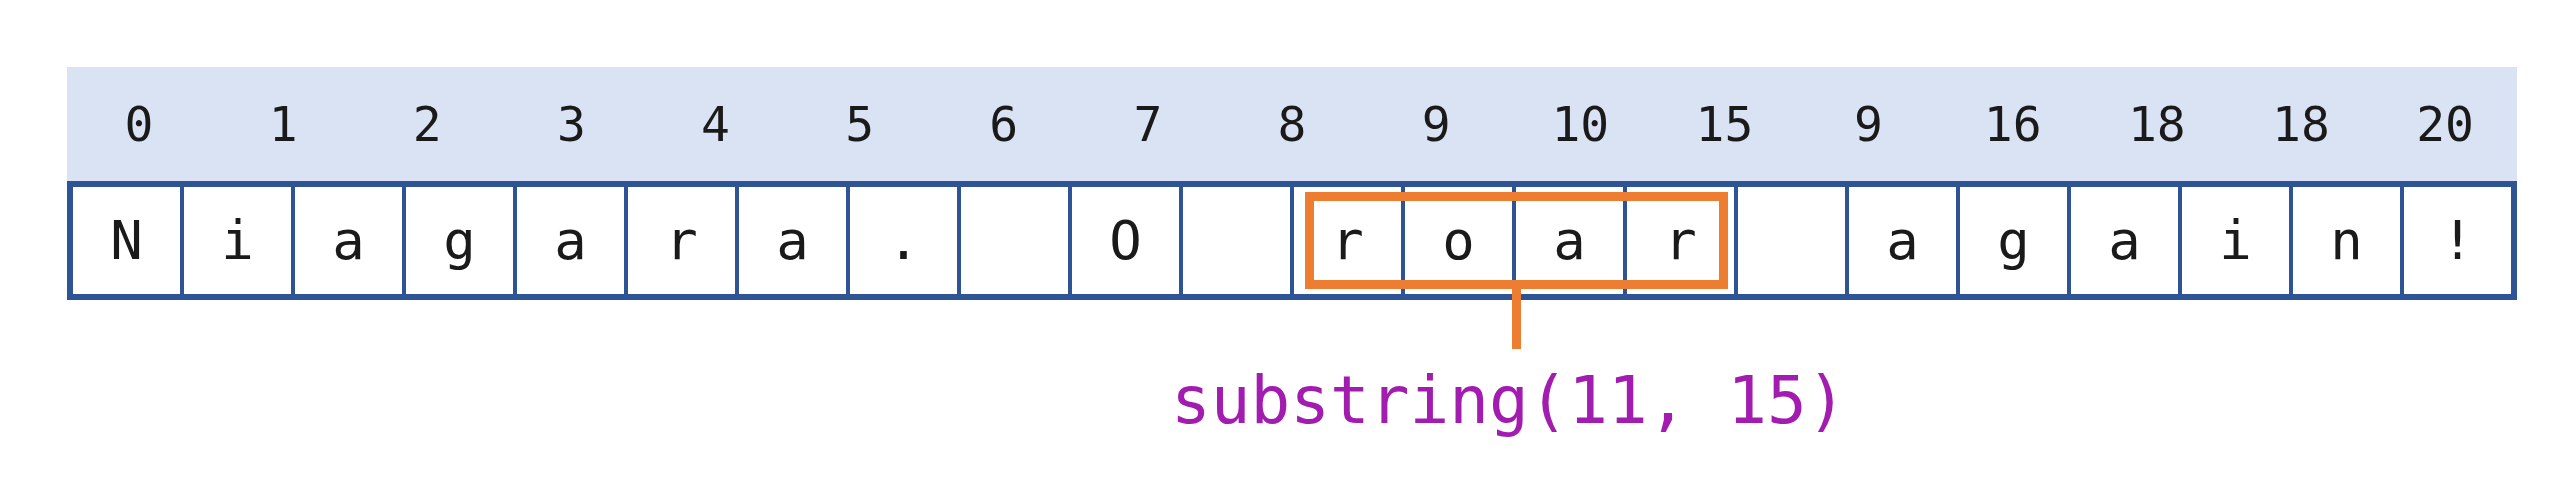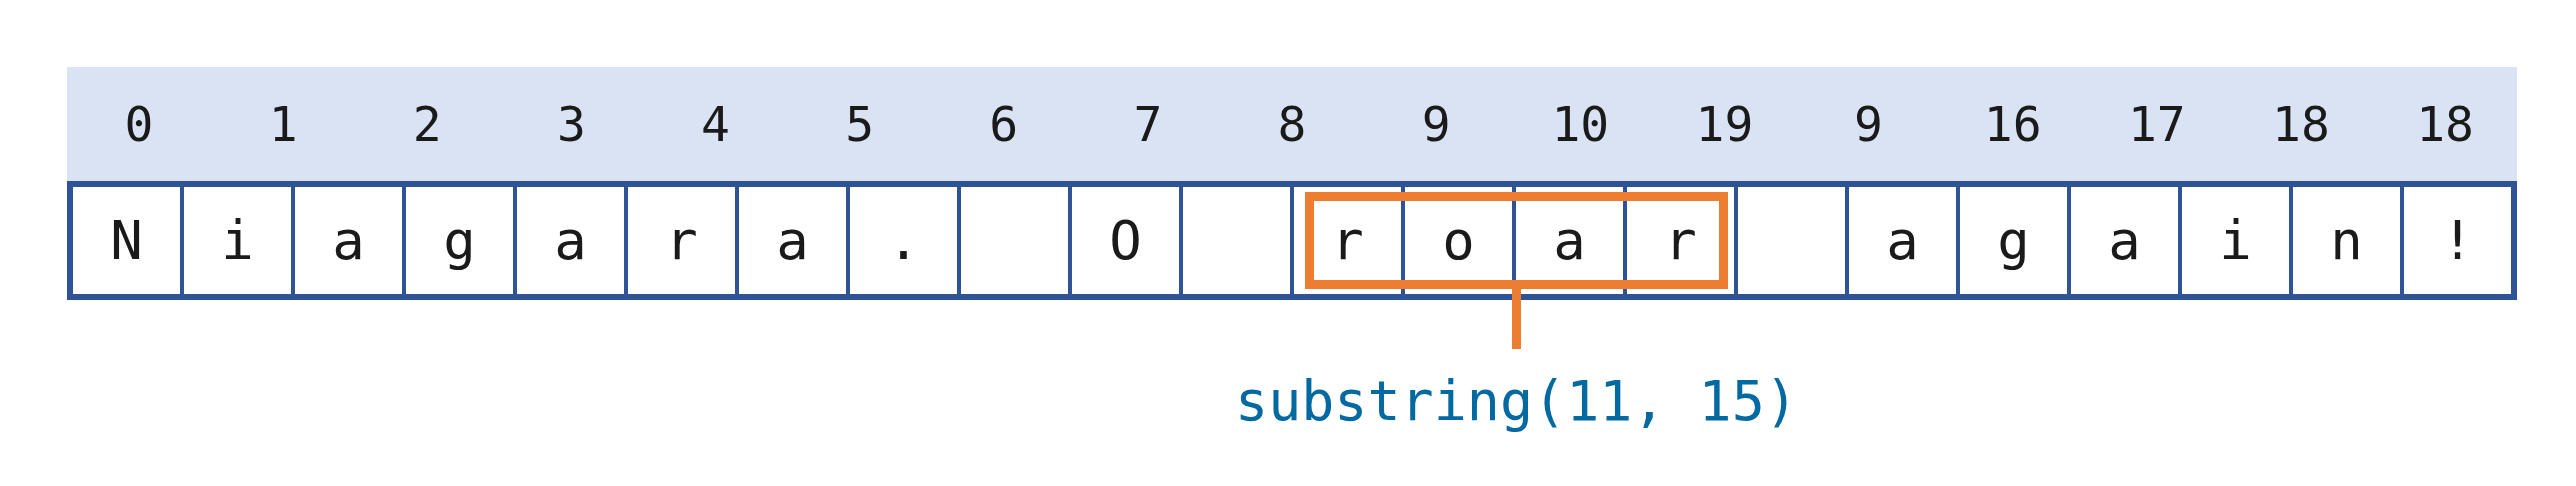--- a/index.html
+++ b/index.html
@@ -72,23 +72,22 @@
     height: 64px;
     background: #ed7d31;
   }
   .substring-label {
     position: absolute;
     left: 1171px;
     top: 369px;
     width: 691px;
     height: 64px;
     line-height: 64px;
-    text-align: center;
-    font-size: 55px;
-    color: #0369a1;
+    font-size: 66px;
+    color: #a21caf;
     white-space: pre;
   }
 </style>
 </head>
 <body>
 
 <div class="canvas">
 
   <div class="table-wrap">
     <div class="index-row">
@@ -96,26 +95,26 @@
         <div class="index-cell">1</div>
         <div class="index-cell">2</div>
         <div class="index-cell">3</div>
         <div class="index-cell">4</div>
         <div class="index-cell">5</div>
         <div class="index-cell">6</div>
         <div class="index-cell">7</div>
         <div class="index-cell">8</div>
         <div class="index-cell">9</div>
         <div class="index-cell">10</div>
-        <div class="index-cell">19</div>
+        <div class="index-cell">15</div>
         <div class="index-cell">9</div>
         <div class="index-cell">16</div>
-        <div class="index-cell">17</div>
         <div class="index-cell">18</div>
         <div class="index-cell">18</div>
+        <div class="index-cell">20</div>
       </div>
     <div class="char-row">
         <div class="char-cell">N</div>
         <div class="char-cell">i</div>
         <div class="char-cell">a</div>
         <div class="char-cell">g</div>
         <div class="char-cell">a</div>
         <div class="char-cell">r</div>
         <div class="char-cell">a</div>
         <div class="char-cell">.</div>

